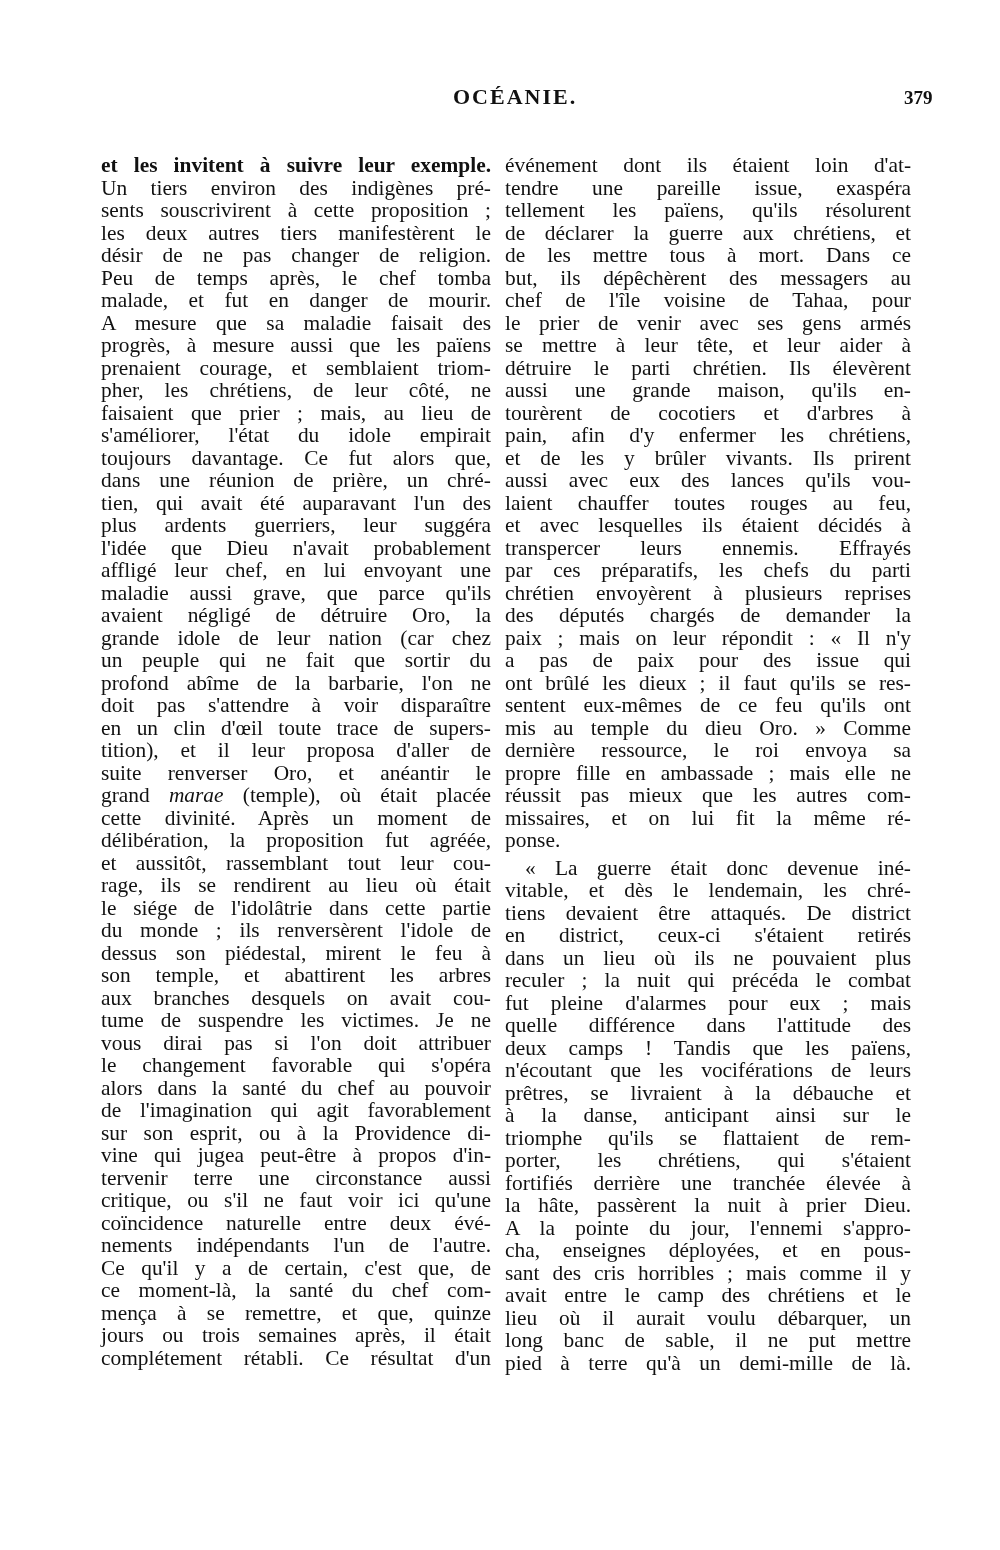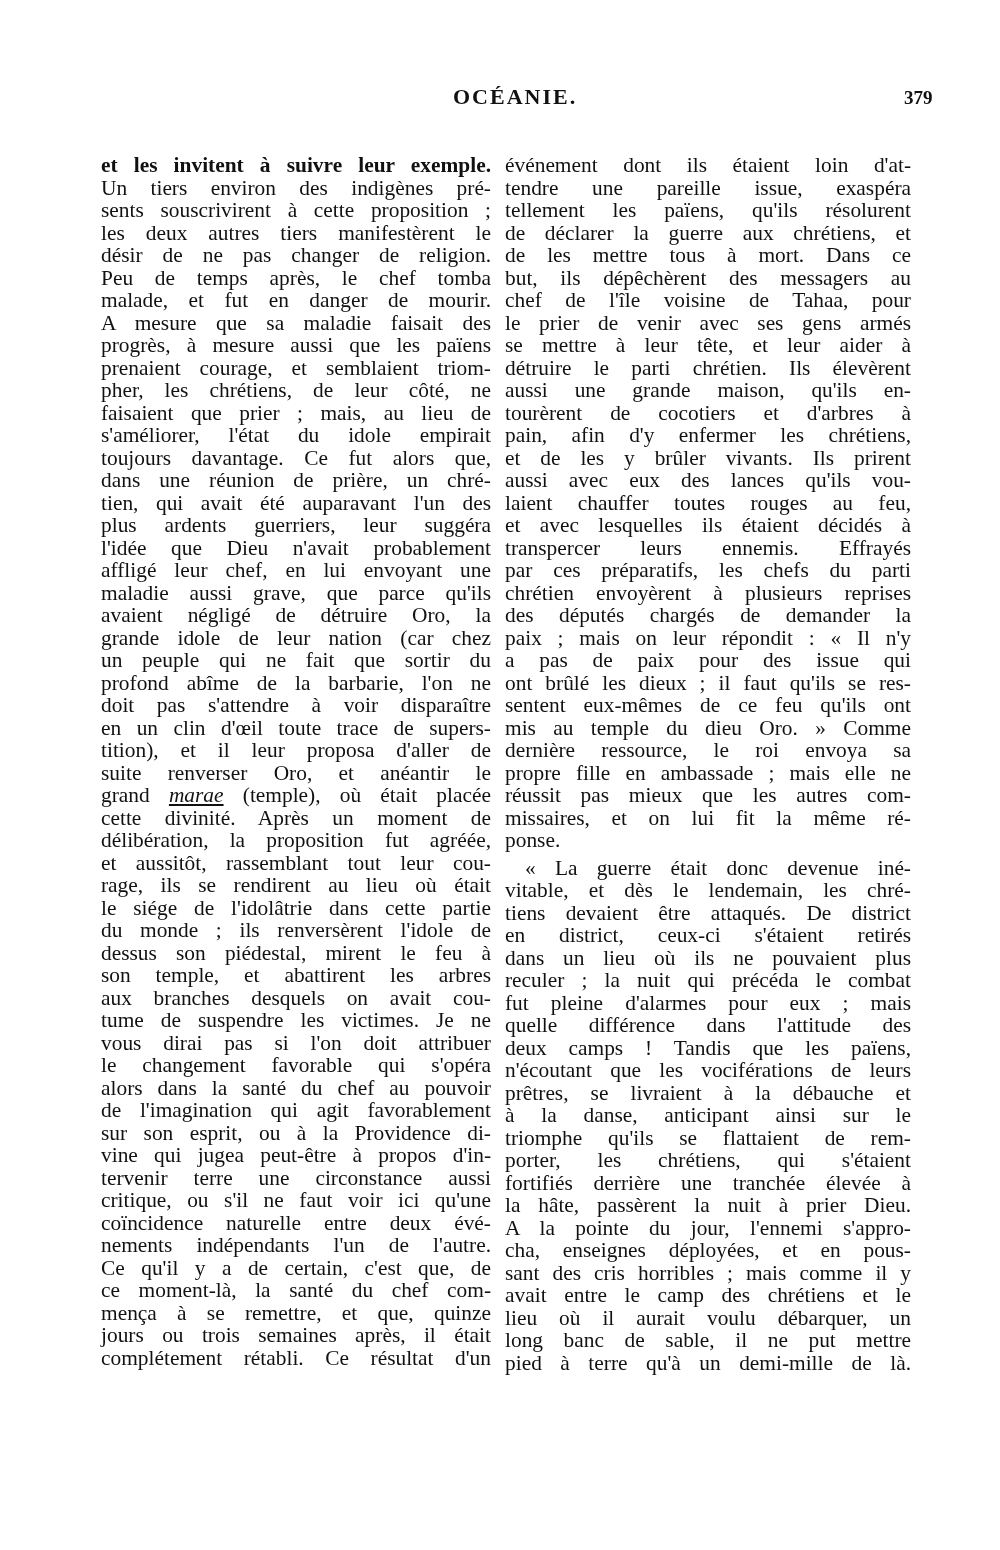--- a/index.html
+++ b/index.html
@@ -72,21 +72,20 @@
     }
     .line.indent {
       padding-left: 20px;
     }
     .para-gap {
       display: block;
       height: 5px;
     }
     .ital {
       font-style: italic;
-      text-decoration: underline;
     }
   </style>
 </head>
 <body>
 
 <div class="page">
 
   <div class="running-head">
     <span class="running-title">OCÉANIE.</span>
     <span class="page-number">379</span>

